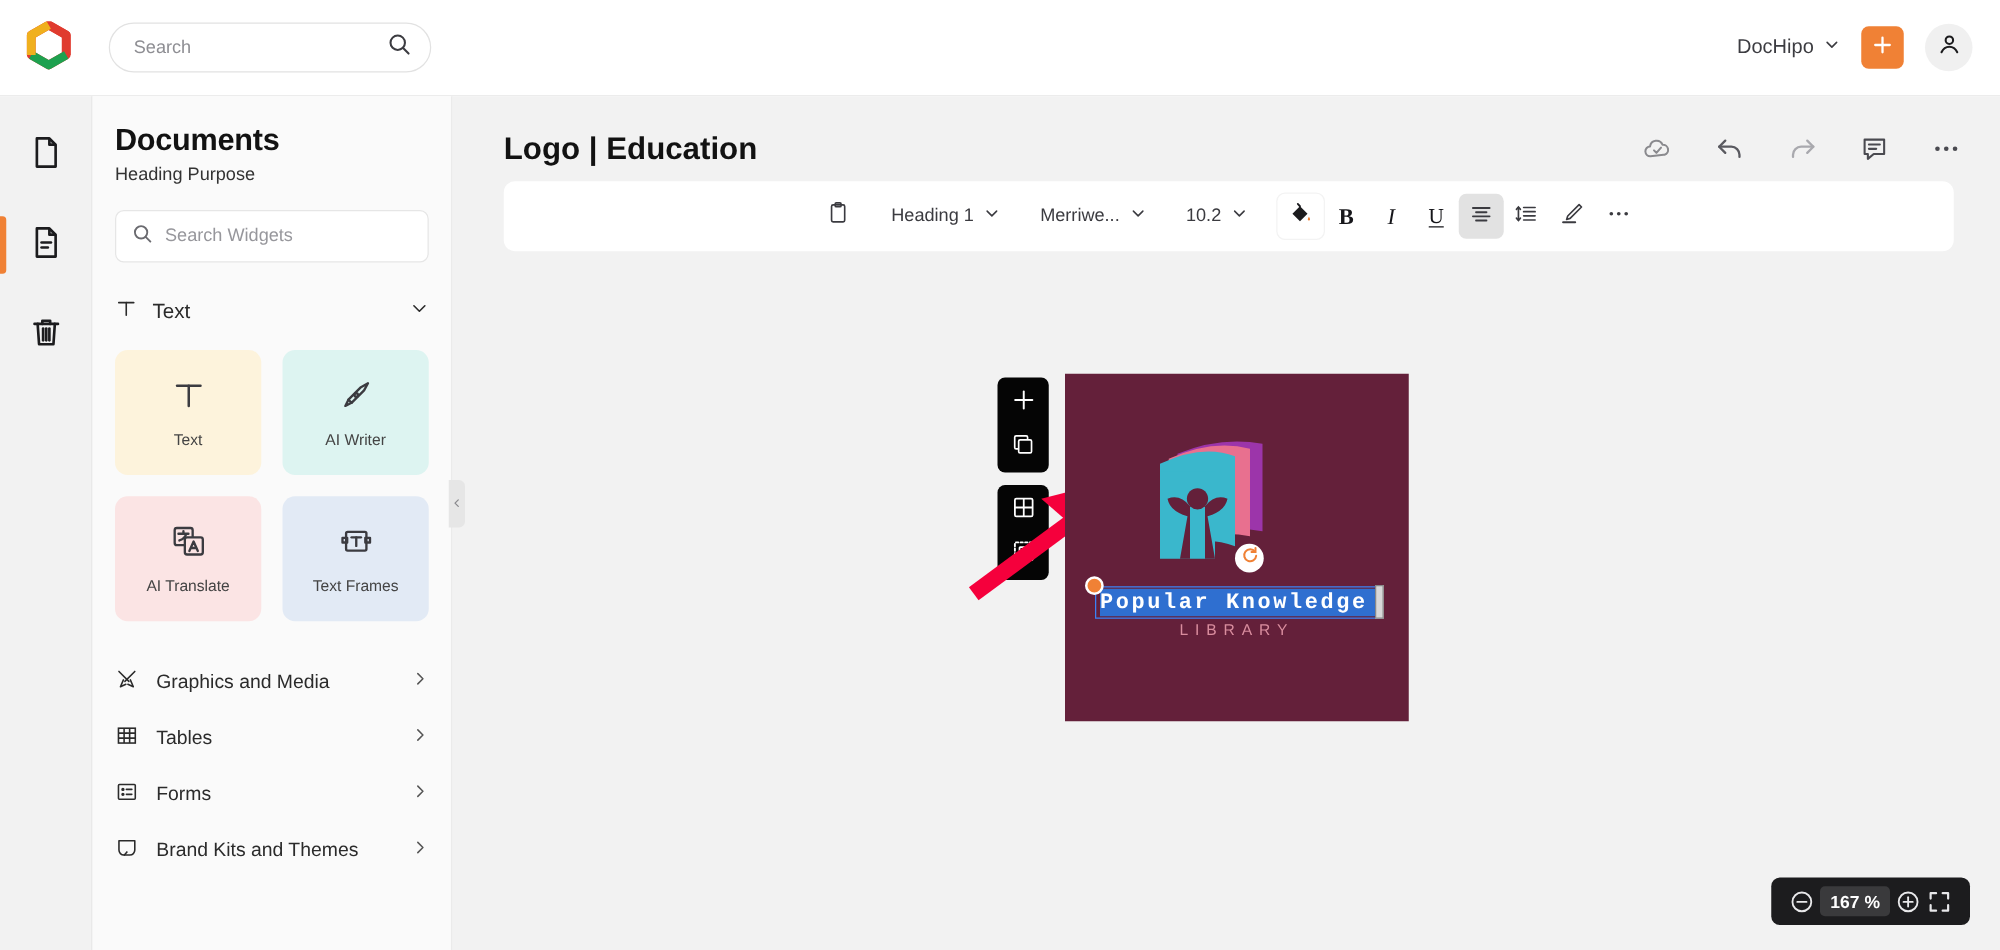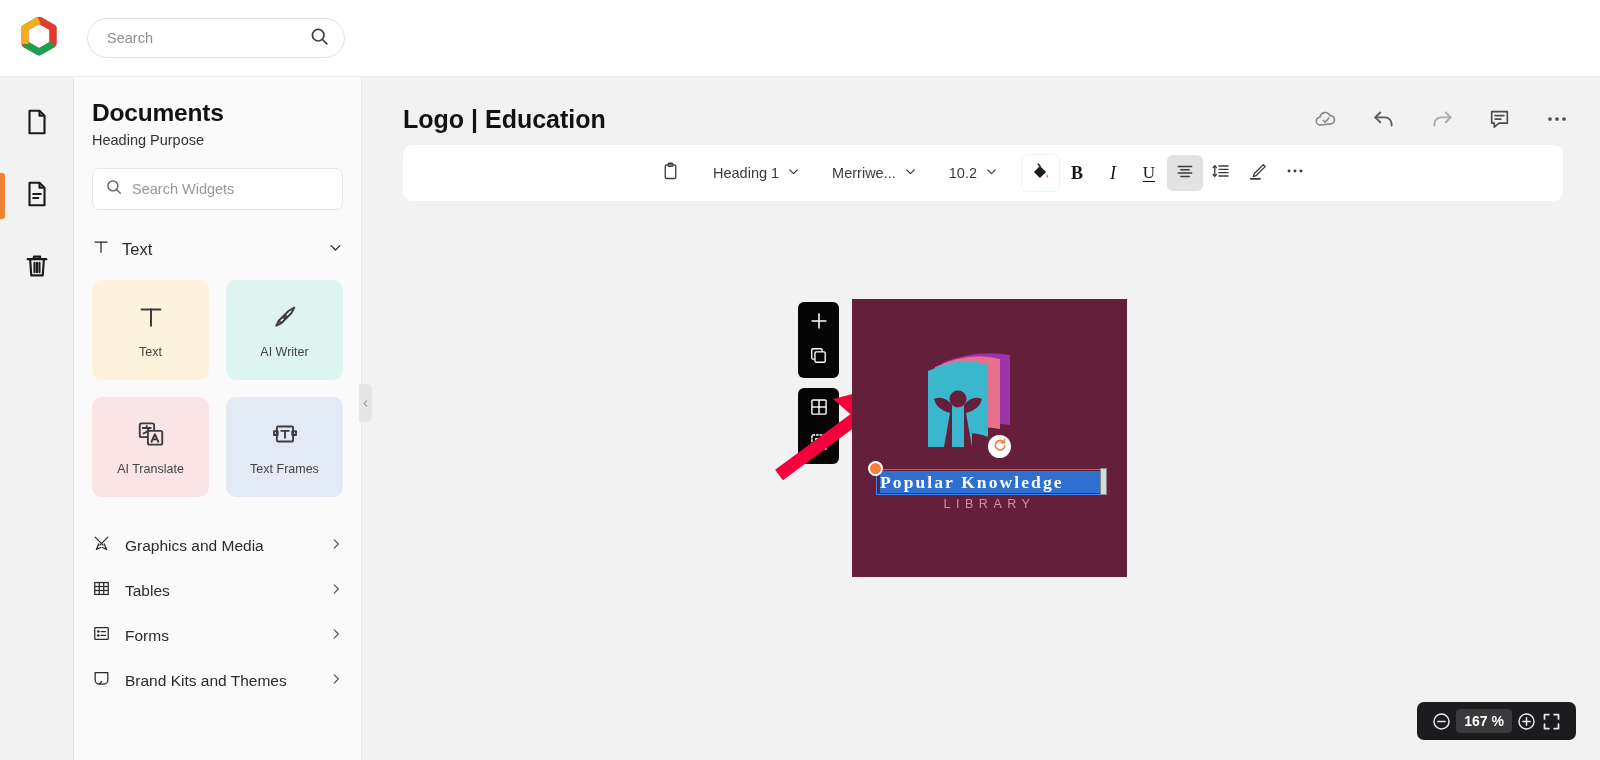--- a/index.html
+++ b/index.html
@@ -137,21 +137,21 @@
     position:absolute; left:24px; top:170px; width:229px; height:26px;
   }
   .brand-name .sel-box {
     position:absolute; left:0; top:0; width:229px; height:26px;
     border:1.5px solid #3b82f6;
   }
   .brand-name .txt {
     position:absolute; left:4px; top:2px; width:223px; height:22px;
     font-size:17.5px; font-weight:bold; color:#fff; letter-spacing:2.1px;
     background:#2f6fd0; line-height:22px; white-space:nowrap; overflow:hidden;
-    font-family:Liberation Serif, serif;
+    font-family:Liberation Mono, monospace;
   }
   .brand-name .handle {
     position:absolute; left:-8px; top:-8px; width:15px; height:15px; border-radius:50%;
     background:#f08135; border:2px solid #fff; cursor:pointer;
   }
   .brand-name .caret {
     position:absolute; right:-2px; top:-1px; width:7px; height:27px;
     background:#d8d8d8; border:1px solid #888;
   }
   .brand-sub {
@@ -202,20 +202,46 @@
     <div class="search-box">
       <input value="" placeholder="Search" style="">
       <span>
         <svg width="21" height="21" viewBox="0 0 24 24" fill="none" stroke="#3c3c41" stroke-width="1.9">
           <circle cx="10.5" cy="10.5" r="6.6"></circle>
             <line x1="15.4" y1="15.4" x2="20.4" y2="20.4" stroke-linecap="round"></line>
         </svg>
       </span>
     </div>
 
+    <div class="topbar-right">
+      <div class="workspace-sel">
+        <span>DocHipo</span>
+        <span>
+          <svg width="13" height="13" viewBox="0 0 24 24" fill="none" stroke="#3c3c41" stroke-width="2.4" stroke-linecap="round" stroke-linejoin="round">
+              <polyline points="5,9 12,16 19,9"></polyline>
+            </svg>
+        </span>
+      </div>
+      <div class="plus-btn">
+        <span>
+          <svg width="20" height="20" viewBox="0 0 24 24" fill="none" stroke="#fff" stroke-width="2.2" stroke-linecap="round">
+              <line x1="12" y1="5" x2="12" y2="19"></line>
+              <line x1="5" y1="12" x2="19" y2="12"></line>
+            </svg>
+        </span>
+      </div>
+      <div class="avatar-btn">
+        <span>
+          <svg width="21" height="21" viewBox="0 0 24 24" fill="none" stroke="#1c1c1e" stroke-width="1.9" stroke-linecap="round">
+            <circle cx="12" cy="8.2" r="3.4"></circle>
+              <path d="M4.8 19.2c1.6-3.4 4.3-5 7.2-5s5.6 1.6 7.2 5"></path>
+          </svg>
+        </span>
+      </div>
+    </div>
   </div>
 
   <div class="rail">
     <div class="rail-item">
       <span>
         <svg width="30" height="30" viewBox="0 0 24 24" fill="none" stroke="#1c1c1e" stroke-width="1.7" stroke-linejoin="round">
           <path d="M6 3h8l4 4v14H6z"></path>
             <path d="M14 3v4h4"></path>
         </svg>
       </span>

